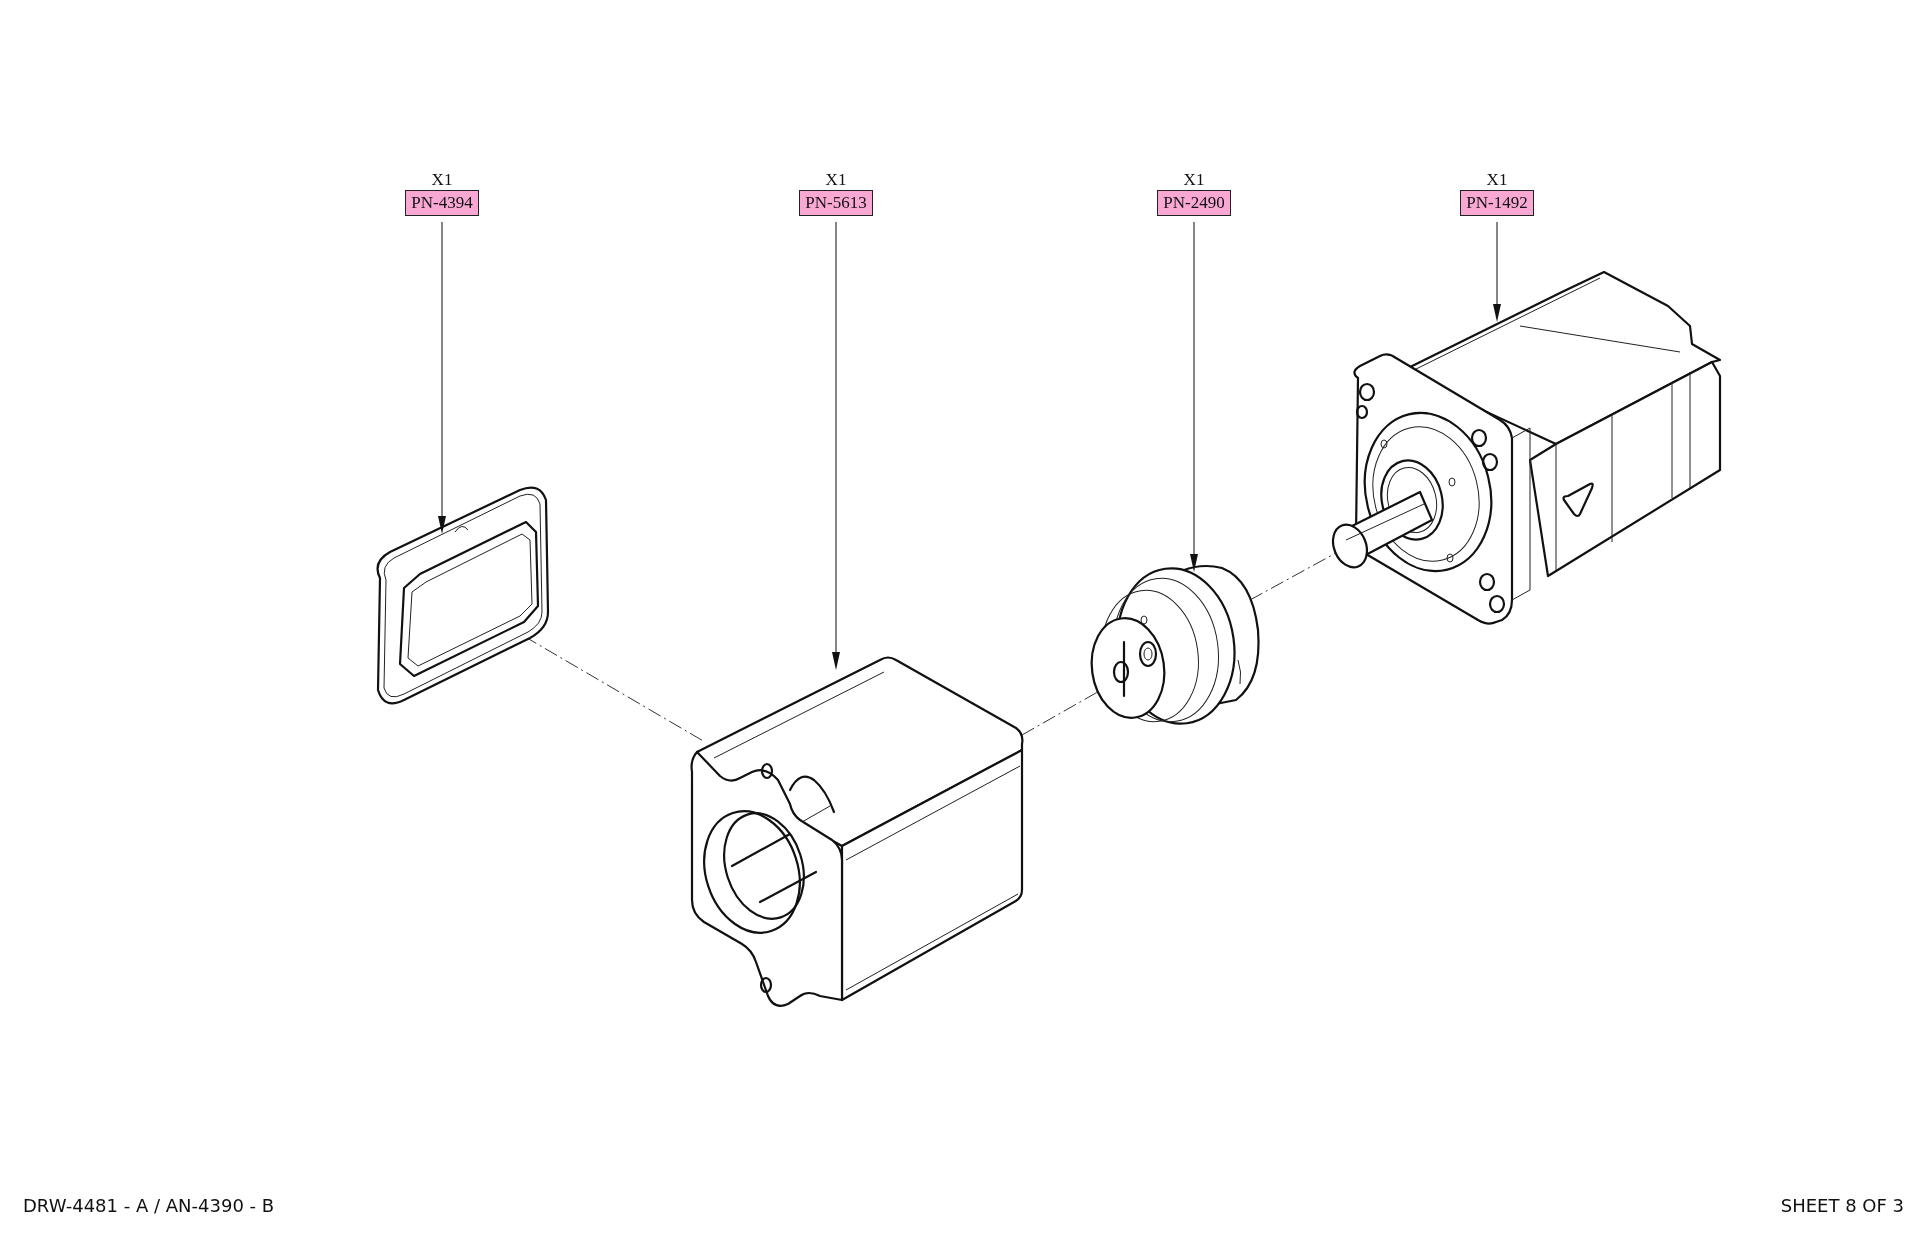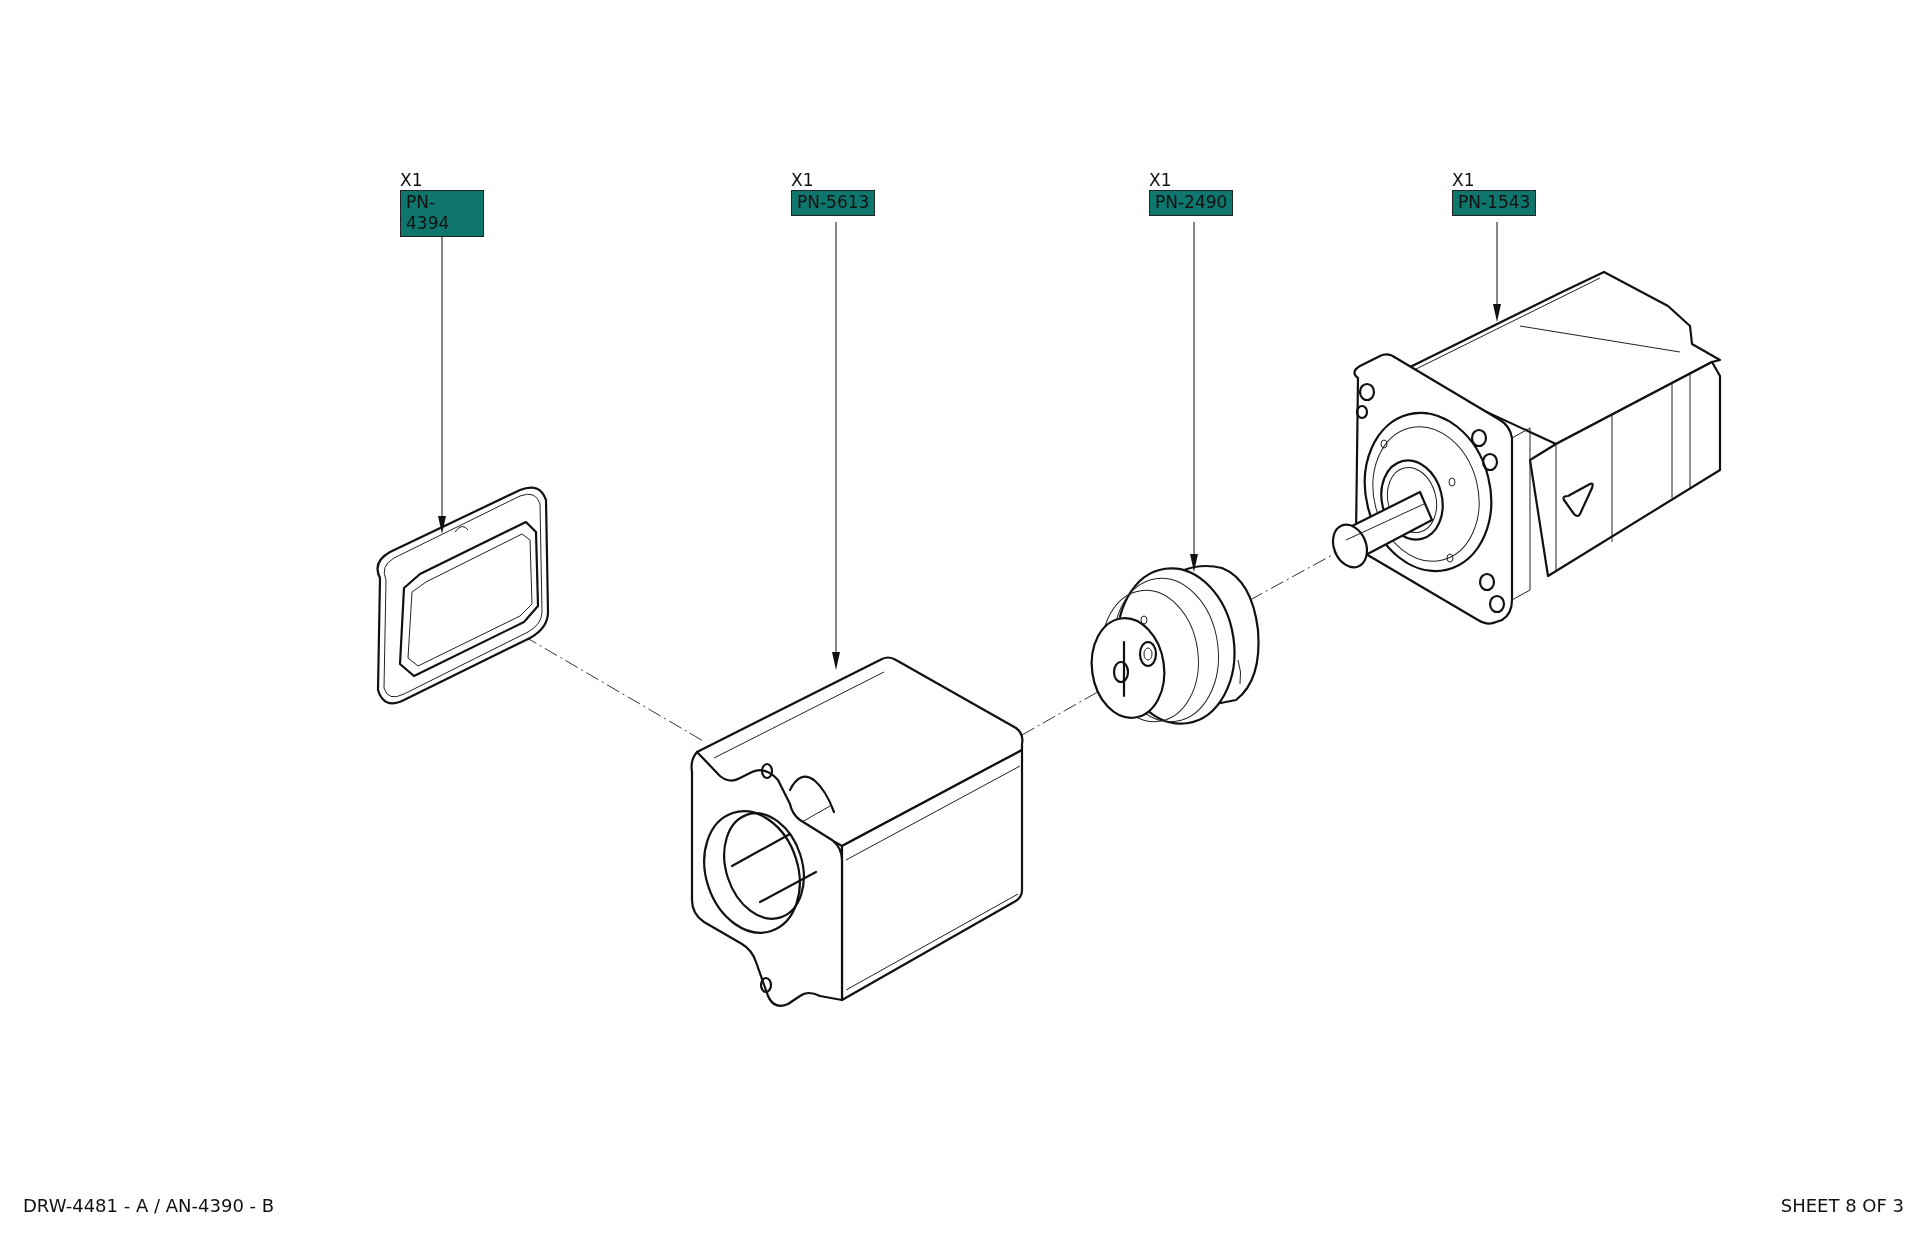--- a/index.html
+++ b/index.html
@@ -1,22 +1,22 @@
 <!DOCTYPE html>
 <html><head>
 <meta charset="utf-8">
 <style>
   html, body { margin: 0; padding: 0; background: #ffffff; }
   body { width: 1920px; height: 1242px; position: relative; overflow: hidden;
          font-family: "DejaVu Sans", "Liberation Sans", sans-serif; color: #111; }
   #sheet { position: absolute; left: 0; top: 0; width: 1920px; height: 1242px; }
-  .callout { position: absolute; text-align: left; }
+  .callout { position: absolute; text-align: center; font-family: Liberation Serif, serif; }
   .qty { font-size: 17px; line-height: 20px; color: #111; }
   .pn { display: inline-block; border: 1.3px solid #222; padding: 1px 5px 2px 5px;
-        font-size: 17px; line-height: 21px; background: #0f766e; color: #111; }
+        font-size: 17px; line-height: 21px; background: #f9a8d4; color: #111; }
   .footer { position: absolute; top: 1195px; font-size: 18px; color: #111; }
   svg .thick { stroke: #111; stroke-width: 2.2; fill: none; stroke-linejoin: round; stroke-linecap: round; }
   svg .thin  { stroke: #222; stroke-width: 1; fill: none; }
   svg .axis  { stroke: #333; stroke-width: 1; fill: none; stroke-dasharray: 14 4 2 4; }
   svg .leader{ stroke: #222; stroke-width: 1.1; fill: none; }
   svg .arrow { fill: #111; stroke: none; }
   svg .face  { fill: #fff; }
 </style>
 </head>
 <body>
@@ -143,19 +143,19 @@
     <div class="pn">PN-5613</div>
   </div>
 
   <div class="callout" style="left:1149px; top:170px; width:90px;">
     <div class="qty">X1</div>
     <div class="pn">PN-2490</div>
   </div>
 
   <div class="callout" style="left:1452px; top:170px; width:90px;">
     <div class="qty">X1</div>
-    <div class="pn">PN-1543</div>
+    <div class="pn">PN-1492</div>
   </div>
 
   <div class="footer" style="left:23px;">DRW-4481 - A / AN-4390 - B</div>
   <div class="footer" style="right:16px;">SHEET 8 OF 3</div>
 
 </div>
 
 </body></html>

